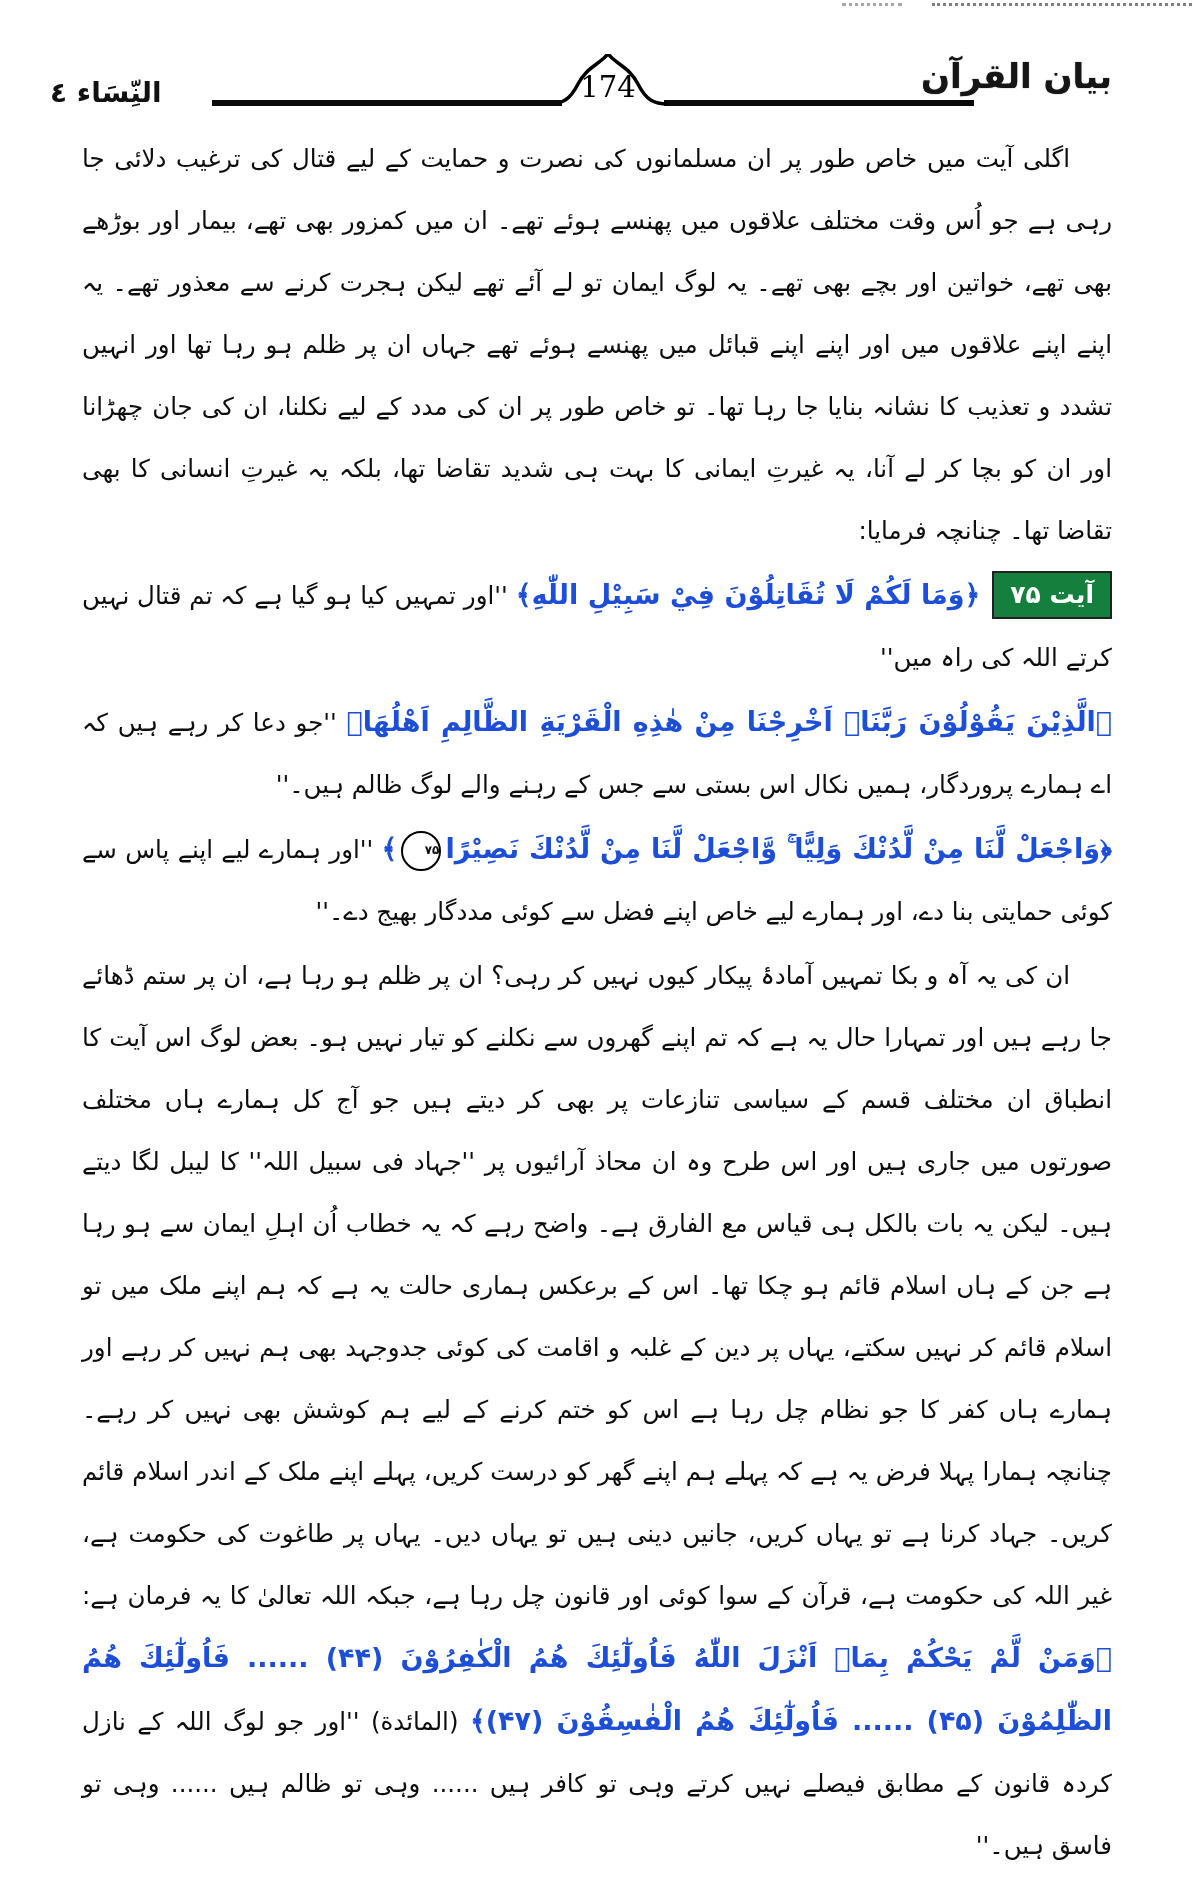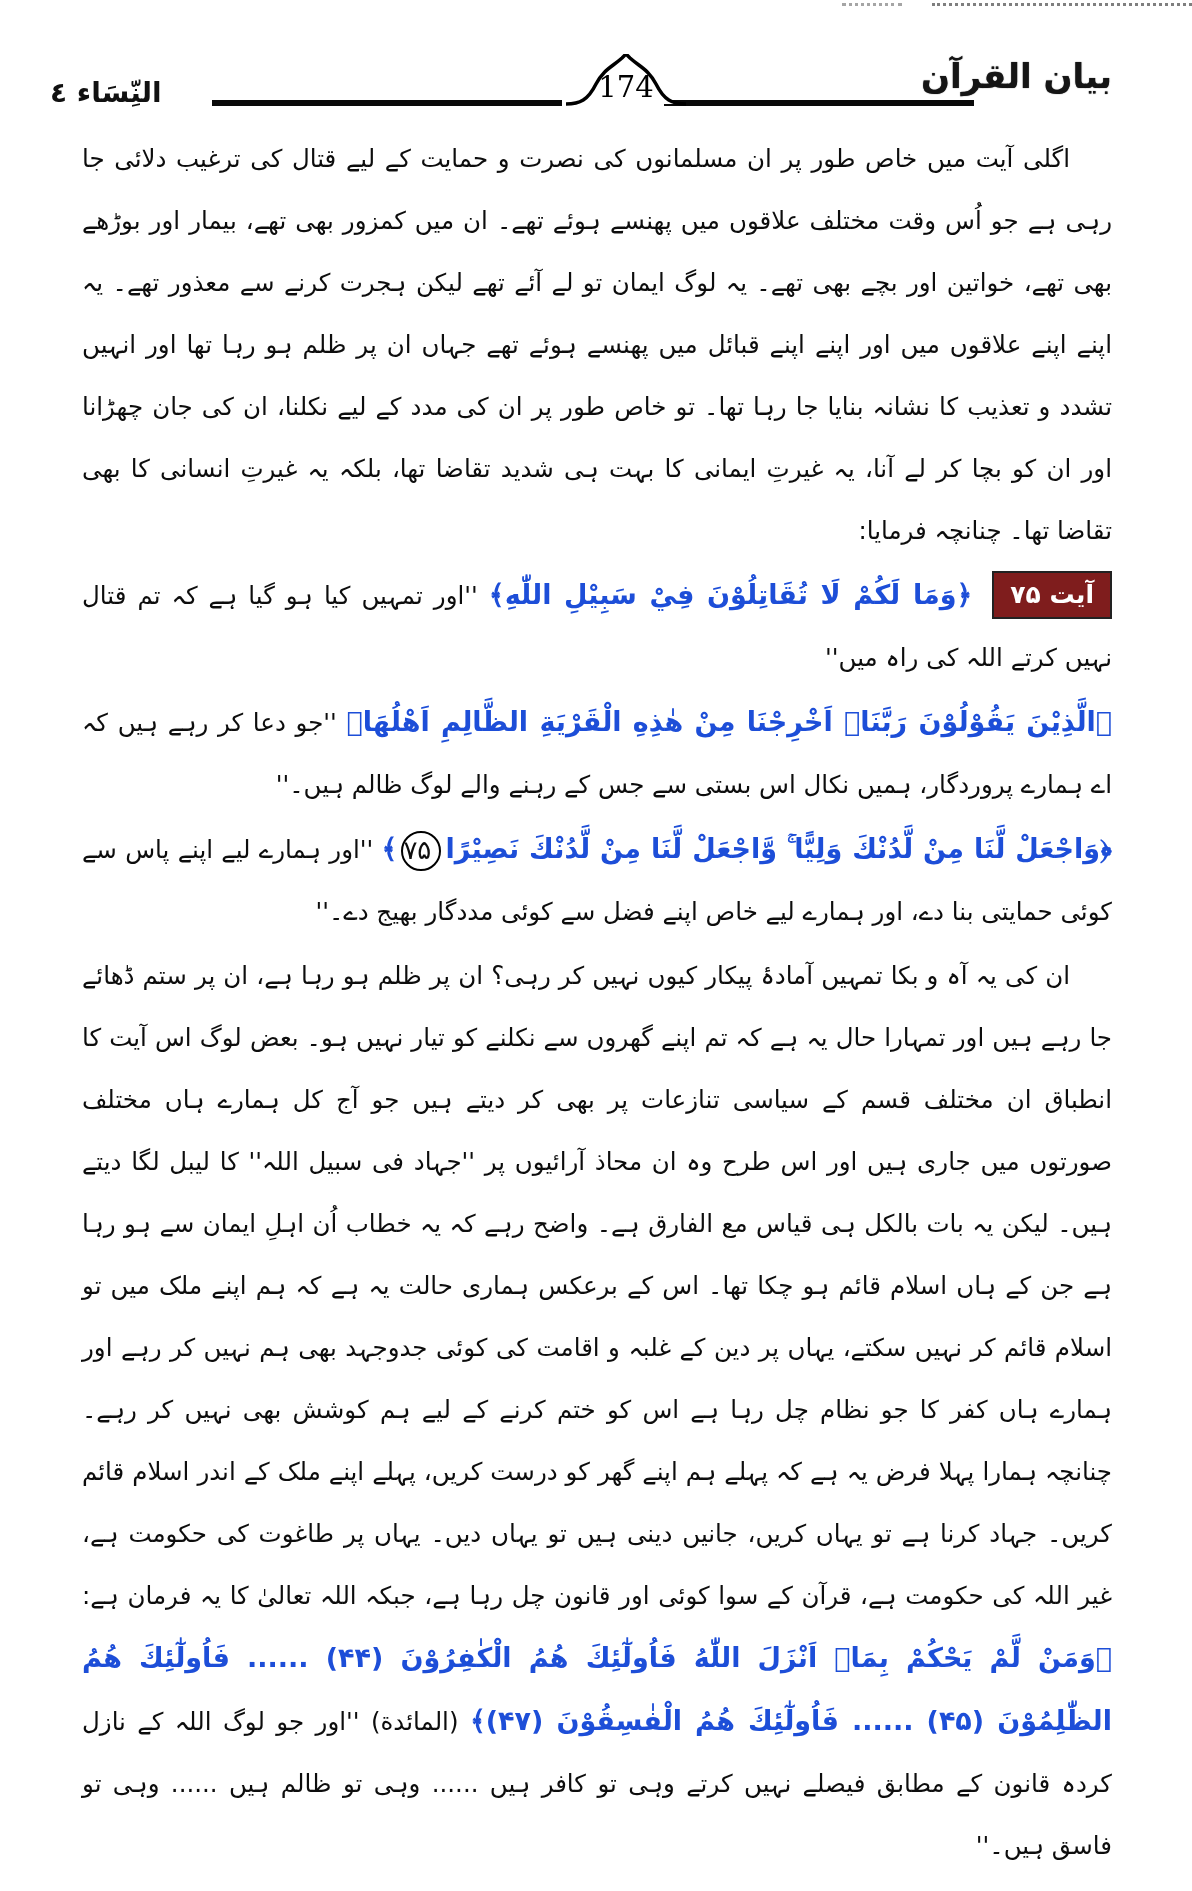--- a/index.html
+++ b/index.html
@@ -62,21 +62,21 @@
     position: absolute;
     top: 100px;
     height: 6px;
     background: #0a0a0a;
   }
   .hdr-rule.right-seg { right: 218px; width: 310px; }
   .hdr-rule.left-seg  { left: 212px;  width: 350px; }
   .dome {
     position: absolute;
     top: 54px;
-    left: 566px;
+    left: 548px;
     width: 120px;
     height: 52px;
   }
   .dome svg { display: block; }
   .dome .page-num {
     position: absolute;
     bottom: 2px;
     left: 0;
     width: 100%;
     text-align: center;
@@ -100,41 +100,41 @@
   .para.indent { text-indent: 42px; }
   .verse-block { margin: 2px 0; text-align: justify; }
   .arabic {
     font-weight: bold;
     font-size: 27px;
     color: #1d4ed8;
   }
   .trans { font-size: 24.5px; }
   .ayat-badge {
     display: inline-block;
-    background: #7f1d1d;
+    background: #15803d;
     color: #fff;
     font-weight: bold;
     font-size: 25px;
     line-height: 44px;
     padding: 0 16px;
-    margin-left: 20px;
+    margin-left: 12px;
     border: 2px solid #222;
     vertical-align: middle;
     transform: translateY(-2px);
   }
   .end-circle {
     display: inline-block;
     width: 36px;
     height: 36px;
     line-height: 34px;
-    text-align: left;
+    text-align: right;
     border: 2.5px solid #000;
     border-radius: 50%;
-    font-size: 26px;
-    font-weight: normal;
+    font-size: 12px;
+    font-weight: bold;
     vertical-align: middle;
     margin: 0 4px;
   }
 </style>
 </head>
 <body>
 
 <div class="page">
 
   <div class="scan-artifact-top"></div>

